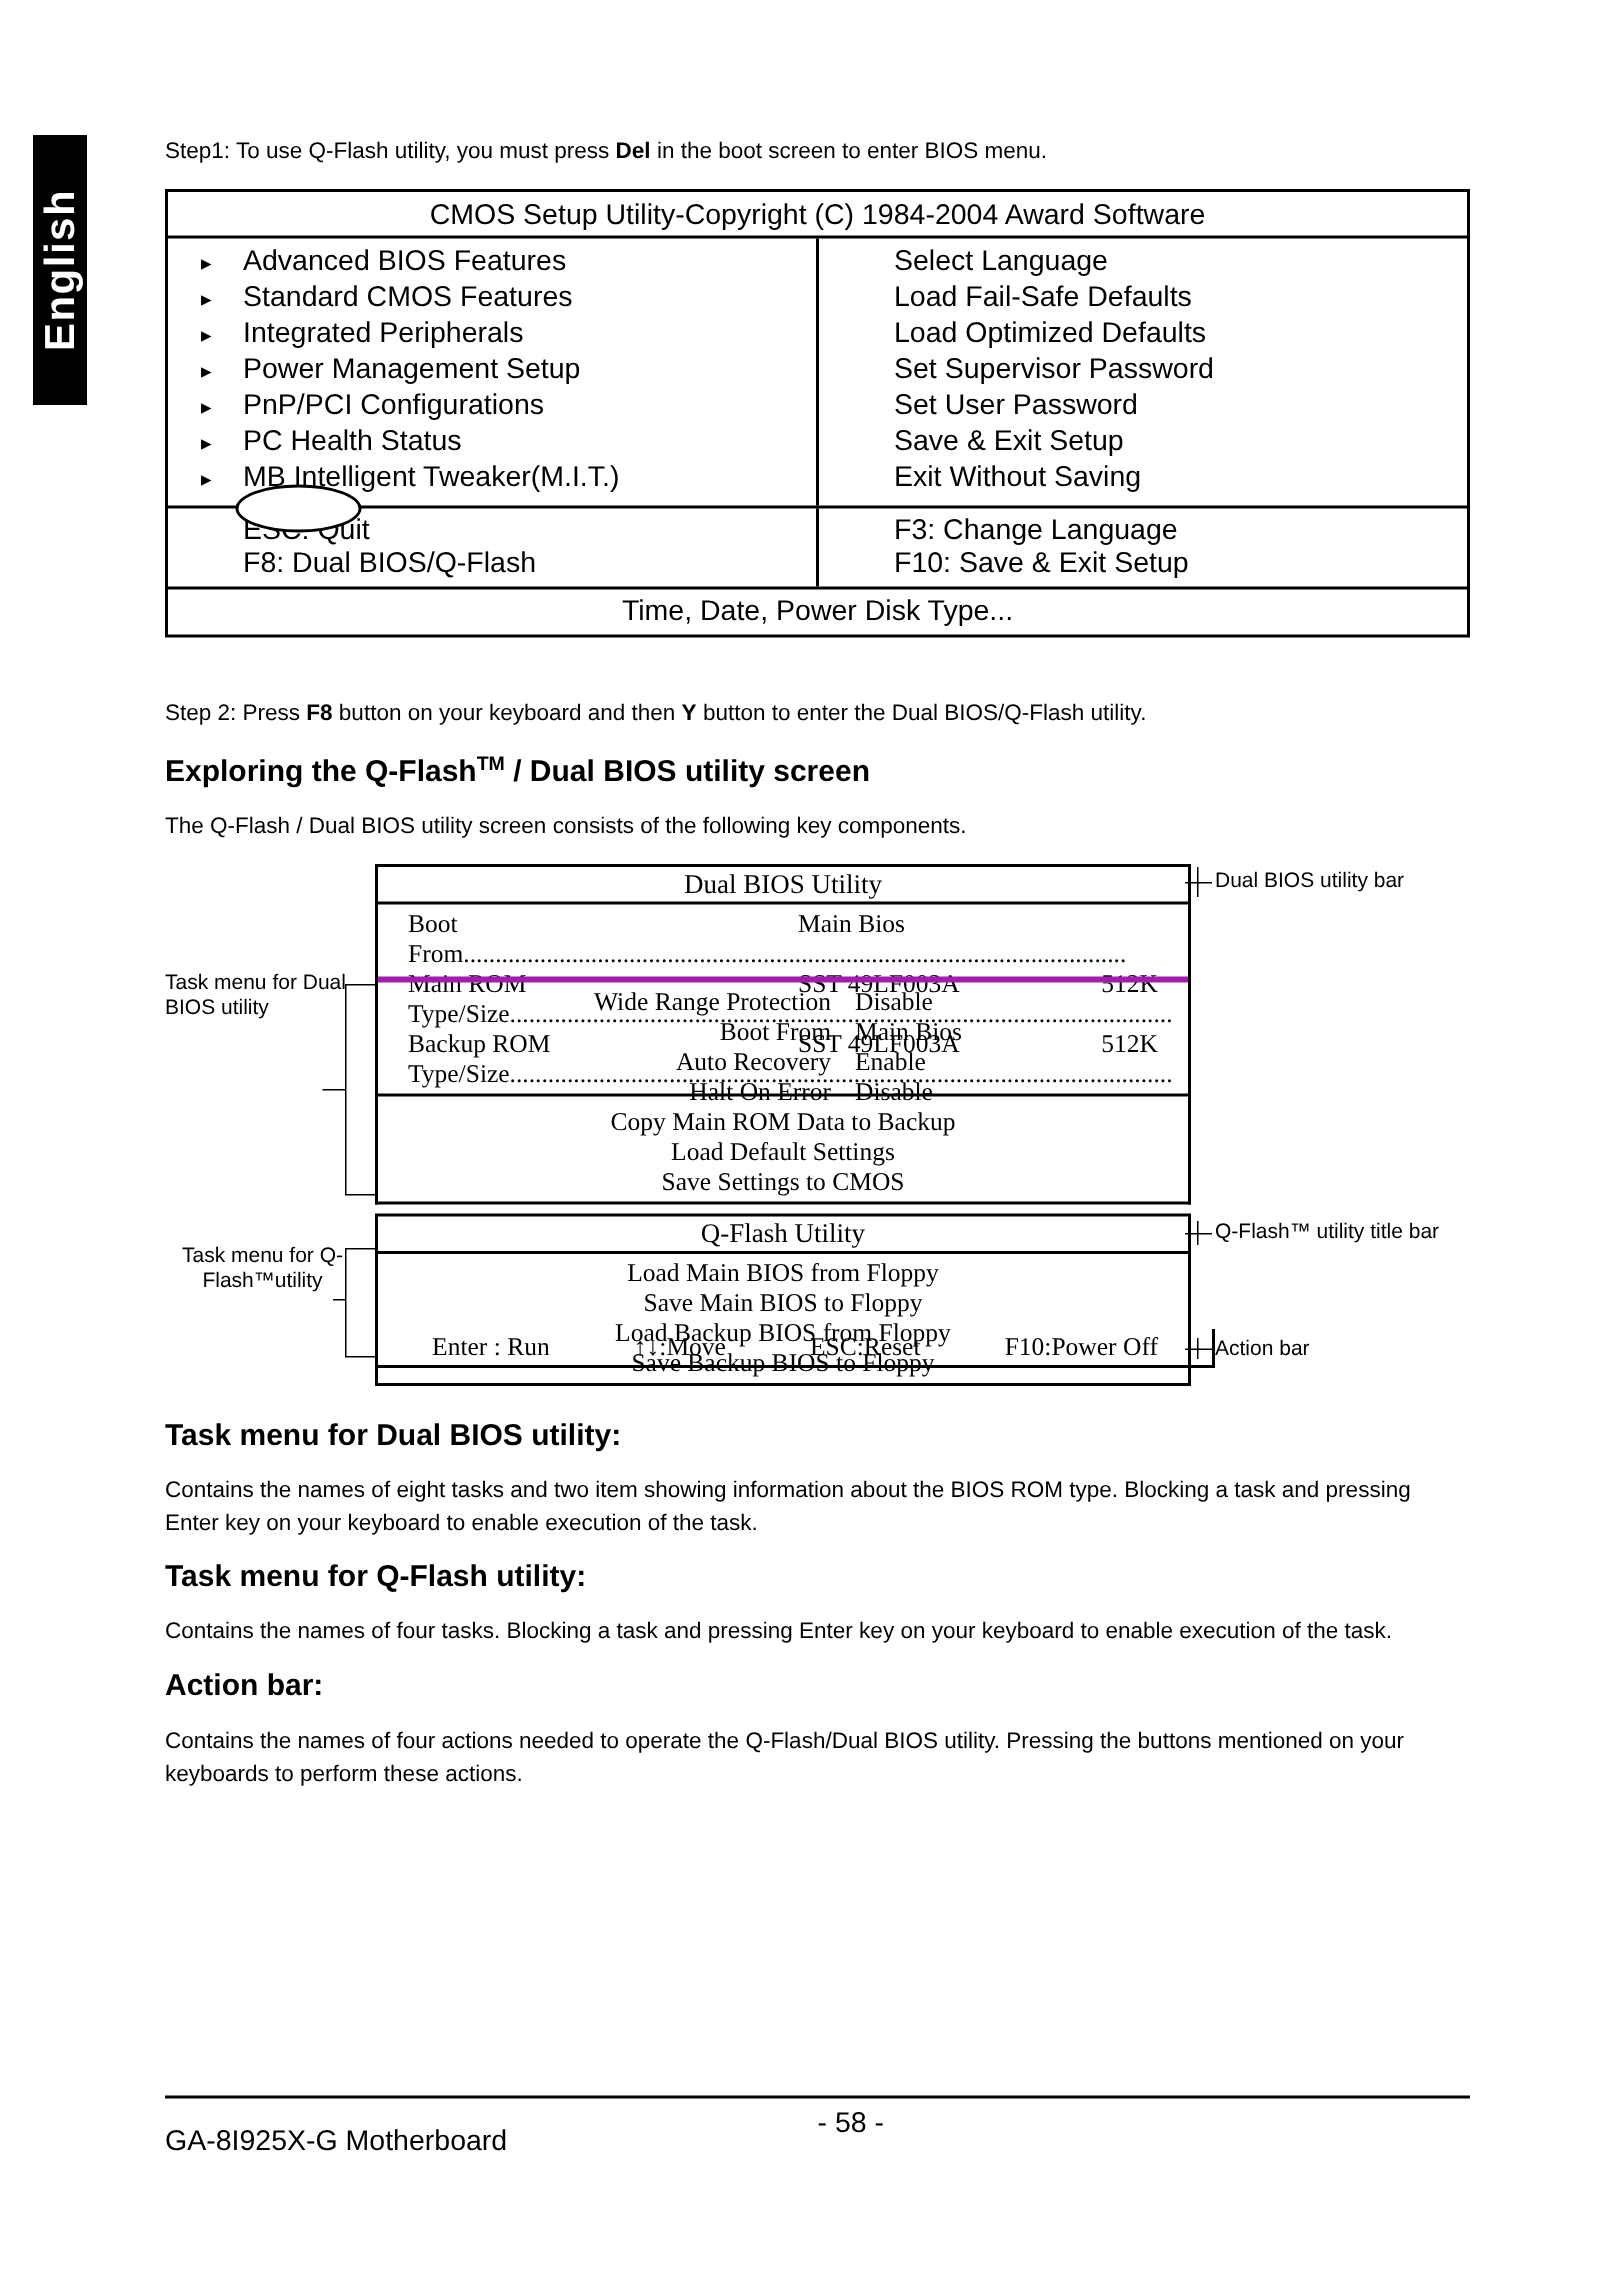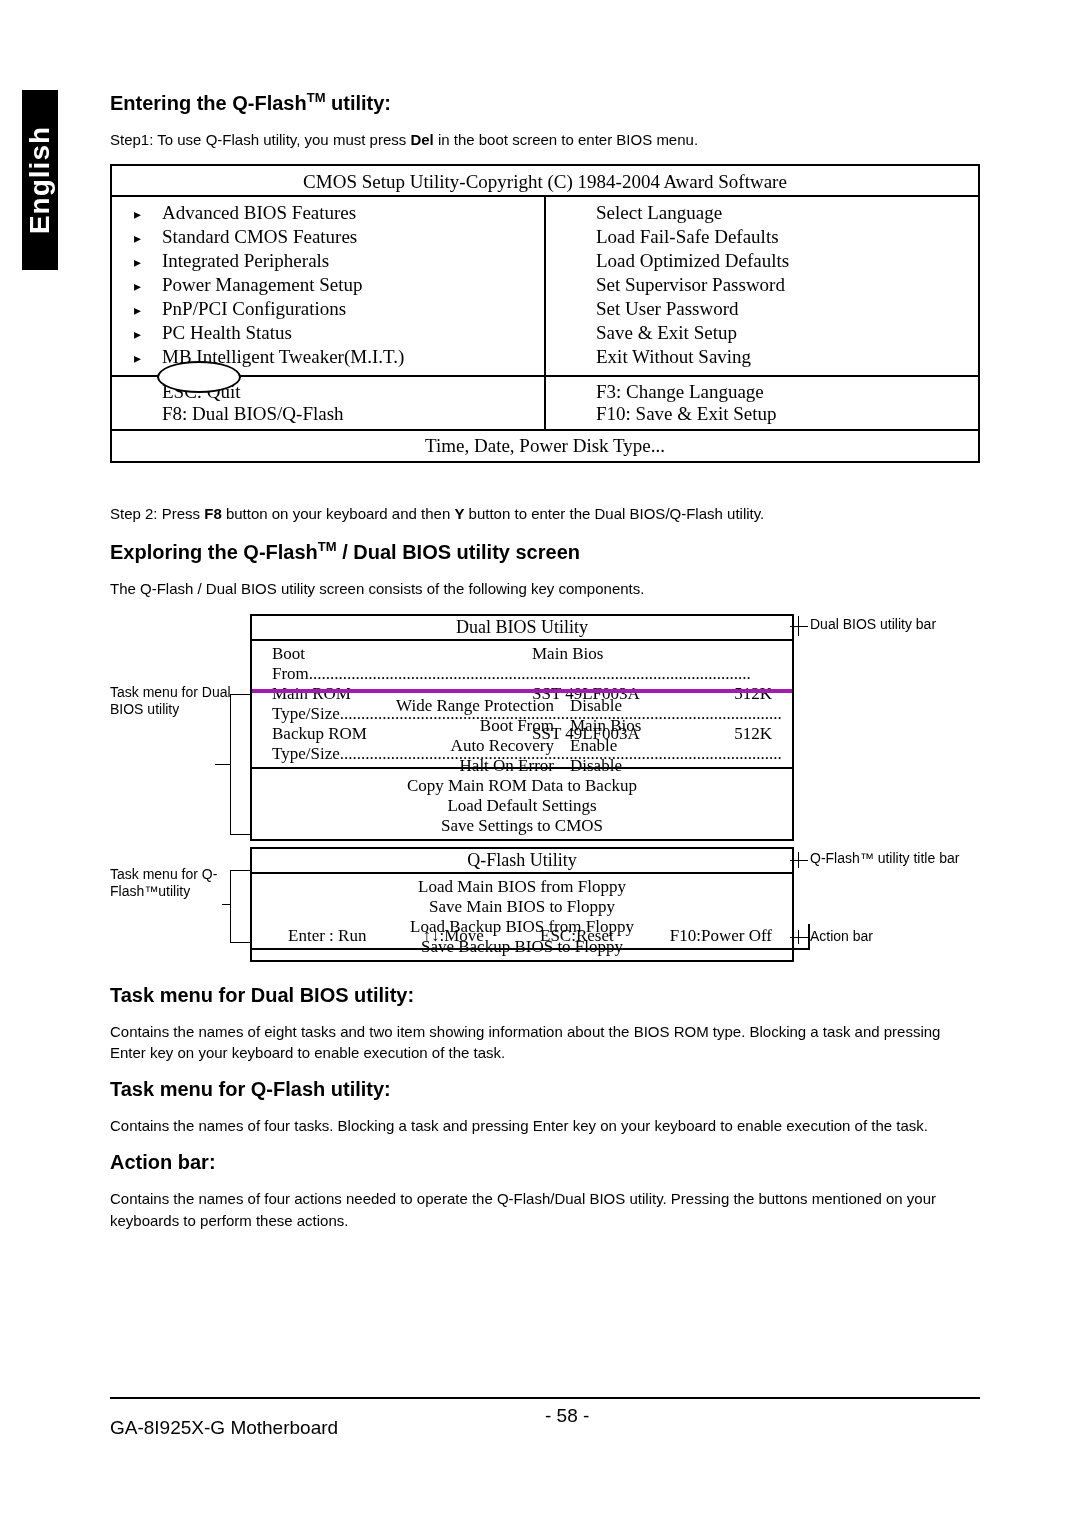--- a/index.html
+++ b/index.html
@@ -44,21 +44,21 @@
   }
   sup.tm { font-size: 0.65em; vertical-align: super; }
   p.body {
     font-size: 15px;
     line-height: 1.45;
     margin: 0 0 14px 0;
   }
   .bios-box {
     border: 2px solid #000;
     margin: 0 0 40px 0;
-    font-family: Liberation Serif, serif;
+    font-family: Liberation Sans, sans-serif;
   }
   .bios-title {
     text-align: center;
     font-size: 19px;
     padding: 5px 0 2px;
   }
   .bios-cols {
     display: flex;
     border-top: 2px solid #000;
     border-bottom: 2px solid #000;
@@ -159,21 +159,21 @@
     padding: 2px 8px;
   }
 
   .label {
     position: absolute;
     font-family: Arial, sans-serif;
     font-size: 14px;
     line-height: 1.25;
   }
   .label.l1 { left: 0; top: 70px; width: 130px; text-align: left; }
-  .label.l2 { left: 0; top: 252px; width: 130px; text-align: left; }
+  .label.l2 { left: 0; top: 252px; width: 130px; text-align: center; }
   .label.r1 { left: 700px; top: 2px; }
   .label.r2 { left: 700px; top: 236px; }
   .label.r3 { left: 700px; top: 314px; }
 
   .lead {
     position: absolute;
     border-top: 1px solid #000;
     height: 0;
   }
   .lead.vbar { border-left: 1px solid #000; width: 0; border-top: none; }
@@ -193,23 +193,20 @@
 </style>
 </head>
 <body>
 
 <div class="tab">
   <span>English</span>
 </div>
 
 <div class="page">
 
-  <h3>
-    <span>Entering the Q-Flash</span><sup class="tm">TM</sup><span> utility:</span>
-  </h3>
 
   <p class="body">
     <span>Step1: To use Q-Flash utility, you must press </span><b>Del</b><span> in the boot screen to enter BIOS menu.</span>
   </p>
 
   <div class="bios-box">
     <div class="bios-title">CMOS Setup Utility-Copyright (C) 1984-2004 Award Software</div>
     <div class="bios-cols">
       <div class="bios-col left">
         <div class="bios-item tri">Advanced BIOS Features</div>

